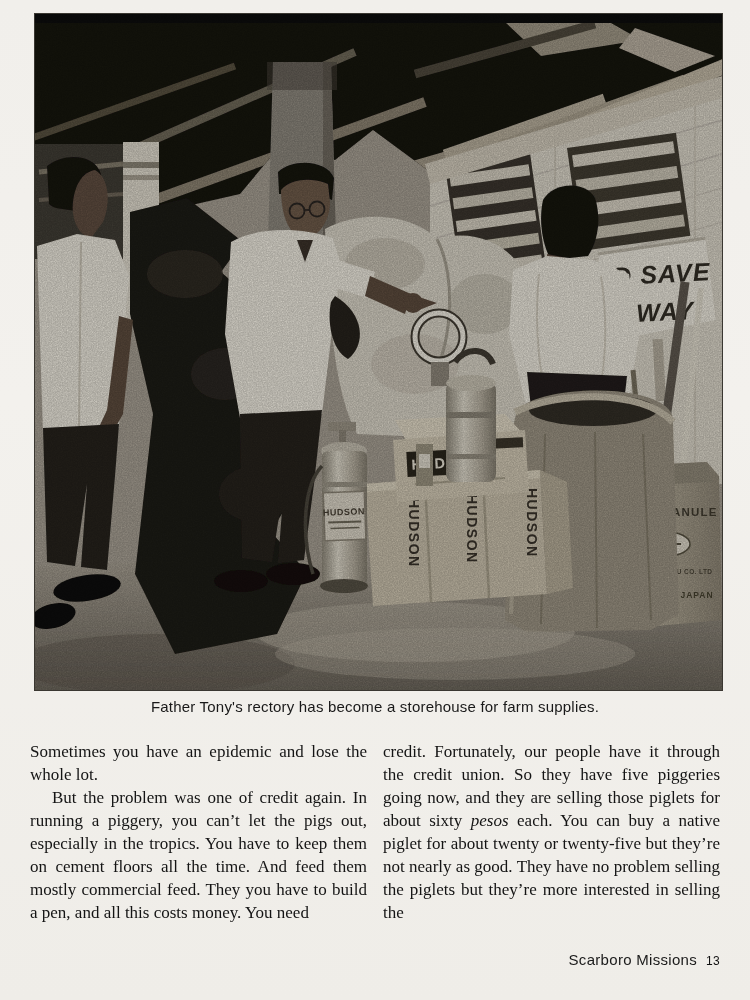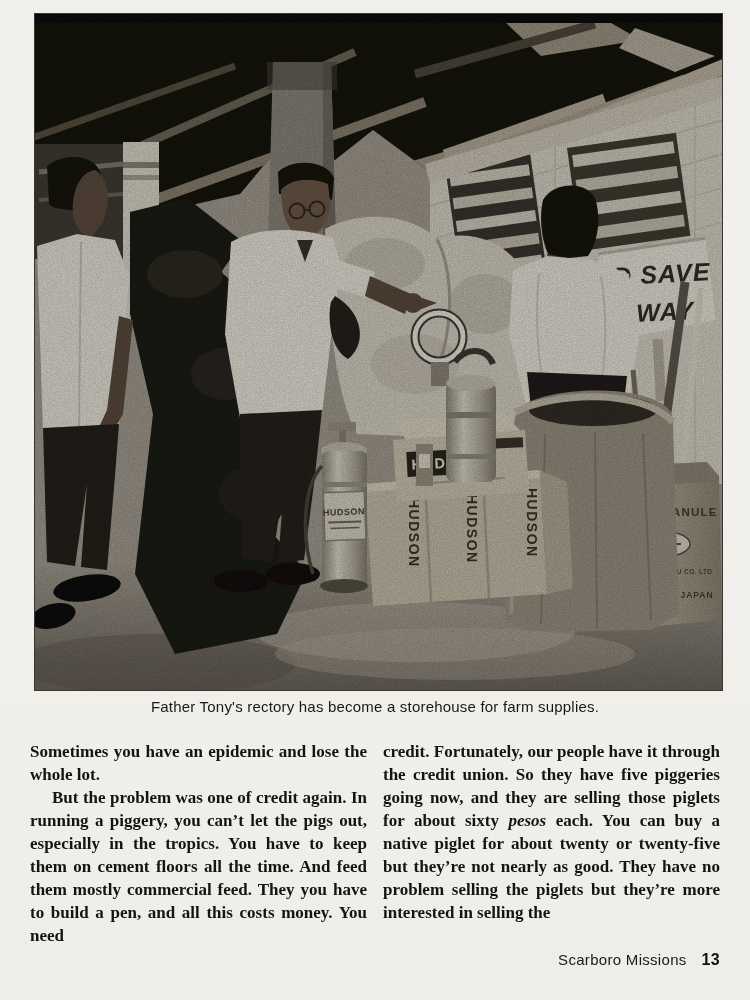--- a/index.html
+++ b/index.html
@@ -26,36 +26,36 @@
     text-align:center;
     font-family:"Liberation Sans", sans-serif;
     font-size:15px;line-height:18px;
     color:#191919;
     letter-spacing:.2px;
   }
   .article{
     position:absolute;left:30px;top:740px;width:690px;
     display:flex;gap:16px;
   }
-  .col{width:337px;font-weight:bold;}
+  .col{width:337px;}
   .col p{
     margin:0;
     font-family:"Liberation Serif", serif;
     font-size:17px;line-height:23px;
     text-align:justify;
     color:#141414;
   }
   .col p.indent{text-indent:22px;}
   .italic{font-style:italic;}
   .footer{
     position:absolute;top:951px;right:30px;
     font-family:"Liberation Sans", sans-serif;
     font-size:15px;color:#1a1a1a;letter-spacing:.3px;
   }
-  .footer .pagenum{font-weight:bold;margin-left:15px;font-size:16px;color:#111;}
+  .footer .pagenum{font-weight:normal;margin-left:9px;font-size:12px;color:#111;}
   
   .svg-sans{font-family:"Liberation Sans", sans-serif;}
 </style>
 </head>
 <body>
 
 <div class="page">
 
   <div class="photo">
     <svg viewBox="0 0 687 676">

